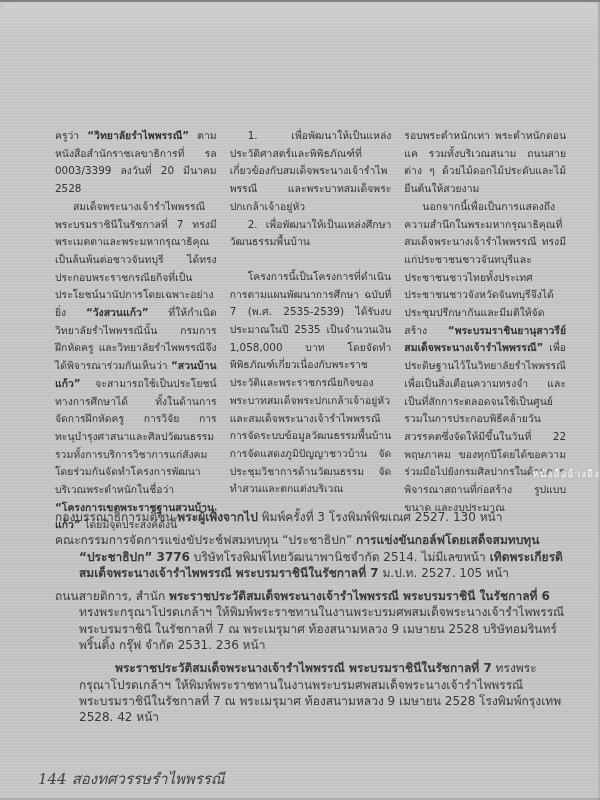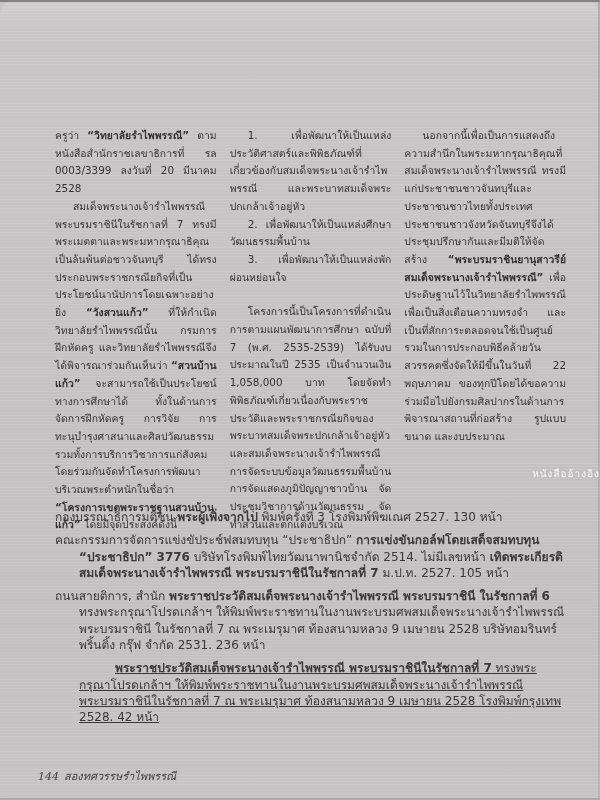--- a/index.html
+++ b/index.html
@@ -40,26 +40,26 @@
     font-size:10px;font-weight:bold;letter-spacing:1px;
     color:#efedee;
     text-shadow:0 0 2px rgba(160,158,160,.8);
   }
 
   .refs{
     position:absolute;left:55px;top:509px;width:512px;
     font-size:12px;line-height:16.3px;color:#3a3839;
   }
   .ref{margin:0 0 7px 0;padding-left:24px;text-indent:-24px;}
-  .ref.cont{margin-left:24px;padding-left:0;text-indent:36px;text-decoration:underline;}
+  .ref.cont{margin-left:24px;padding-left:0;text-indent:36px;}
 
   .footer{
     position:absolute;left:38px;top:767px;
     font-family:"DejaVu Serif","Liberation Serif",serif;
-    font-style:italic;font-size:11px;color:#454344;text-align:center;
+    font-style:italic;font-size:15px;color:#454344;text-align:center;
   }
   .footer .num{margin-right:5px;}
 </style>
 </head>
 <body>
 
 <div class="page">
   <div class="edge-top"></div>
   <div class="edge-right"></div>
   <div class="edge-bottom"></div>
@@ -67,26 +67,26 @@
   <div class="columns">
 
     <div class="col">
       <p class="noindent"><span>ครูว่า </span><span class="b">“วิทยาลัยรำไพพรรณี”</span><span> ตามหนังสือสำนักราชเลขาธิการที่ รล 0003/3399 ลงวันที่ 20 มีนาคม 2528</span></p>
       <p><span>สมเด็จพระนางเจ้ารำไพพรรณี พระบรมราชินีในรัชกาลที่ 7 ทรงมีพระเมตตาและพระมหากรุณาธิคุณเป็นล้นพ้นต่อชาวจันทบุรี ได้ทรงประกอบพระราชกรณียกิจที่เป็นประโยชน์นานัปการโดยเฉพาะอย่างยิ่ง </span><span class="b">“วังสวนแก้ว”</span><span> ที่ให้กำเนิดวิทยาลัยรำไพพรรณีนั้น กรมการฝึกหัดครู และวิทยาลัยรำไพพรรณีจึงได้พิจารณาร่วมกันเห็นว่า </span><span class="b">“สวนบ้านแก้ว”</span><span> จะสามารถใช้เป็นประโยชน์ทางการศึกษาได้ ทั้งในด้านการจัดการฝึกหัดครู การวิจัย การทะนุบำรุงศาสนาและศิลปวัฒนธรรม รวมทั้งการบริการวิชาการแก่สังคม โดยร่วมกันจัดทำโครงการพัฒนาบริเวณพระตำหนักในชื่อว่า </span><span class="b">“โครงการเขตพระราชฐานสวนบ้านแก้ว”</span><span> โดยมีจุดประสงค์ดังนี้</span></p>
     </div>
 
     <div class="col">
       <p>1. เพื่อพัฒนาให้เป็นแหล่งประวัติศาสตร์และพิพิธภัณฑ์ที่เกี่ยวข้องกับสมเด็จพระนางเจ้ารำไพพรรณี และพระบาทสมเด็จพระปกเกล้าเจ้าอยู่หัว</p>
       <p>2. เพื่อพัฒนาให้เป็นแหล่งศึกษาวัฒนธรรมพื้นบ้าน</p>
-      <p>3. เพื่อพัฒนาให้เป็นแหล่งพักผ่อนหย่อนใจ</p>
       <div class="vgap"></div>
       <p>โครงการนี้เป็นโครงการที่ดำเนินการตามแผนพัฒนาการศึกษา ฉบับที่ 7 (พ.ศ. 2535-2539) ได้รับงบประมาณในปี 2535 เป็นจำนวนเงิน 1,058,000 บาท โดยจัดทำพิพิธภัณฑ์เกี่ยวเนื่องกับพระราชประวัติและพระราชกรณียกิจของพระบาทสมเด็จพระปกเกล้าเจ้าอยู่หัวและสมเด็จพระนางเจ้ารำไพพรรณี การจัดระบบข้อมูลวัฒนธรรมพื้นบ้าน การจัดแสดงภูมิปัญญาชาวบ้าน จัดประชุมวิชาการด้านวัฒนธรรม จัดทำสวนและตกแต่งบริเวณ</p>
     </div>
 
     <div class="col">
+      <p class="noindent">รอบพระตำหนักเทา พระตำหนักดอนแค รวมทั้งบริเวณสนาม ถนนสายต่าง ๆ ด้วยไม้ดอกไม้ประดับและไม้ยืนต้นให้สวยงาม</p>
       <p><span>นอกจากนี้เพื่อเป็นการแสดงถึงความสำนึกในพระมหากรุณาธิคุณที่สมเด็จพระนางเจ้ารำไพพรรณี ทรงมีแก่ประชาชนชาวจันทบุรีและประชาชนชาวไทยทั้งประเทศ ประชาชนชาวจังหวัดจันทบุรีจึงได้ประชุมปรึกษากันและมีมติให้จัดสร้าง </span><span class="b">“พระบรมราชินยานุสาวรีย์สมเด็จพระนางเจ้ารำไพพรรณี”</span><span> เพื่อประดิษฐานไว้ในวิทยาลัยรำไพพรรณีเพื่อเป็นสิ่งเตือนความทรงจำ และเป็นที่สักการะตลอดจนใช้เป็นศูนย์รวมในการประกอบพิธีคล้ายวันสวรรคตซึ่งจัดให้มีขึ้นในวันที่ 22 พฤษภาคม ของทุกปีโดยได้ขอความร่วมมือไปยังกรมศิลปากรในด้านการพิจารณาสถานที่ก่อสร้าง รูปแบบ ขนาด และงบประมาณ</span></p>
     </div>
 
   </div>
 
   <div class="section-title">หนังสืออ้างอิง</div>
 
   <div class="refs">
     <p class="ref"><span>กองบรรณาธิการมติชน </span><span class="b">พระผู้เพิ่งจากไป</span><span> พิมพ์ครั้งที่ 3 โรงพิมพ์พิฆเณศ 2527. 130 หน้า</span></p>
     <p class="ref"><span>คณะกรรมการจัดการแข่งขัประช์ฟสมทบทุน “ประชาธิปก” </span><span class="b">การแข่งขันกอล์ฟโดยเสด็จสมทบทุน “ประชาธิปก” 3776</span><span> บริษัทโรงพิมพ์ไทยวัฒนาพานิชจำกัด 2514. ไม่มีเลขหน้า </span><span class="b">เทิดพระเกียรติสมเด็จพระนางเจ้ารำไพพรรณี พระบรมราชินีในรัชกาลที่ 7</span><span> ม.ป.ท. 2527. 105 หน้า</span></p>

